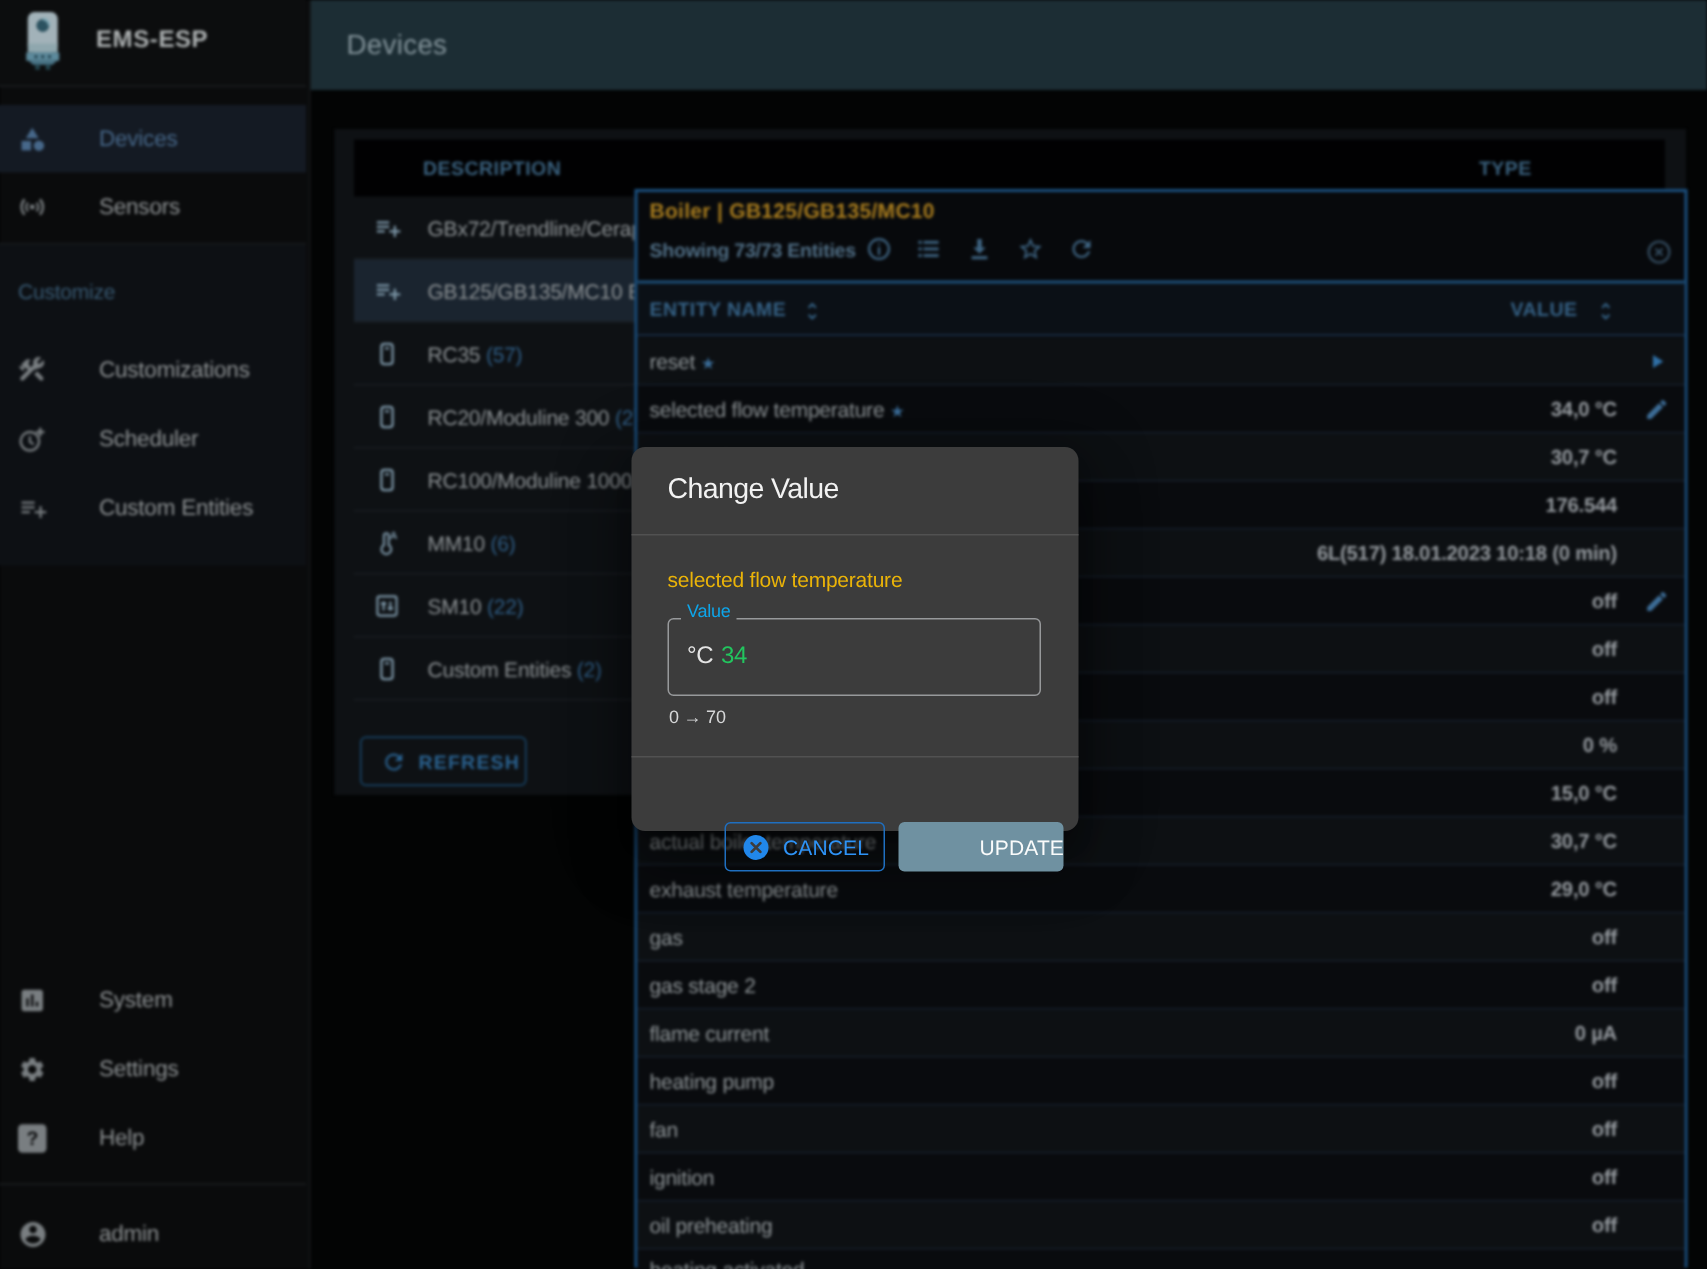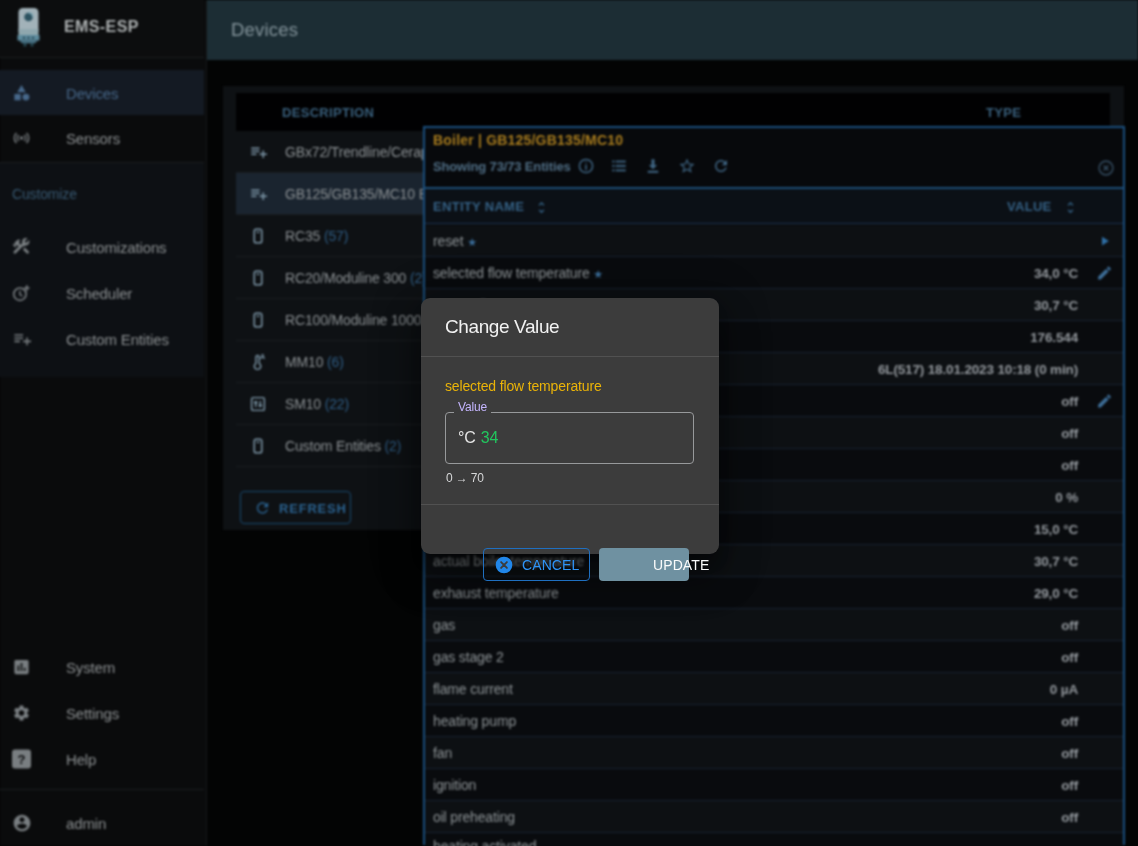--- a/index.html
+++ b/index.html
@@ -46,27 +46,27 @@
 .erow .st { color:#3a6c98; font-size:11px; }
 .erow .ev { position:absolute; right:45px; top:50%; transform:translateY(-50%); font-size:13.5px; font-weight:600; color:#94999e; white-space:nowrap; }
 .erow .ricon { position:absolute; right:13px; top:50%; transform:translateY(-50%); width:17px; height:17px; }
 
 #dialog { left:421px; top:298px; width:298px; height:256px; background:#3c3c3c; border-radius:9px;
   box-shadow:0 11px 15px -7px rgba(0,0,0,.4), 0 24px 38px 3px rgba(0,0,0,.28), 0 9px 46px 8px rgba(0,0,0,.24); }
 #dtitle { position:absolute; left:24px; top:18px; font-size:19px; font-weight:500; color:#f2f2f2; letter-spacing:-0.4px; }
 .ddiv { position:absolute; left:0; width:298px; height:1px; background:#515151; }
 #dorange { position:absolute; left:24px; top:80px; font-size:14px; color:#eab308; }
 #dfield { position:absolute; left:24px; top:114px; width:249px; height:52px; border:1px solid #97999b; border-radius:4px; }
-#dlabel { position:absolute; left:33px; top:102px; font-size:12px; color:#c4b5fd; background:#3c3c3c; padding:0 4px; }
+#dlabel { position:absolute; left:33px; top:102px; font-size:12px; color:#0ea5e9; background:#3c3c3c; padding:0 4px; }
 #dinput { position:absolute; left:37px; top:131px; font-size:16px; color:#e4e4e4; }
 #dinput b { font-weight:400; color:#22c55e; margin-left:5px; }
 #dhelper { position:absolute; left:25px; top:173px; font-size:12px; color:#d6d7d8; }
 .dbtn { position:absolute; top:214px; height:33px; border-radius:4px; font-size:14px; font-weight:500; letter-spacing:.1px; display:flex; align-items:center;margin-top:36px; }
 #dcancel { left:62px; width:107px; border:1px solid #1f6fc0; color:#2e93f6; }
-#dupdate { left:178px; width:90px; background:#6f91a1; color:#fafbfb;gap:36px; }
+#dupdate { left:178px; width:110px; background:#6f91a1; color:#fafbfb;gap:36px; }
 .dbtn svg { margin:0 8px 0 10px; }
 </style>
 </head>
 <body>
 <div id="stage">
 <div id="bg">
   <div class="abs" id="appbar">
         <span class="title">Devices</span>
       </div>
   <div class="abs" id="container"></div>

